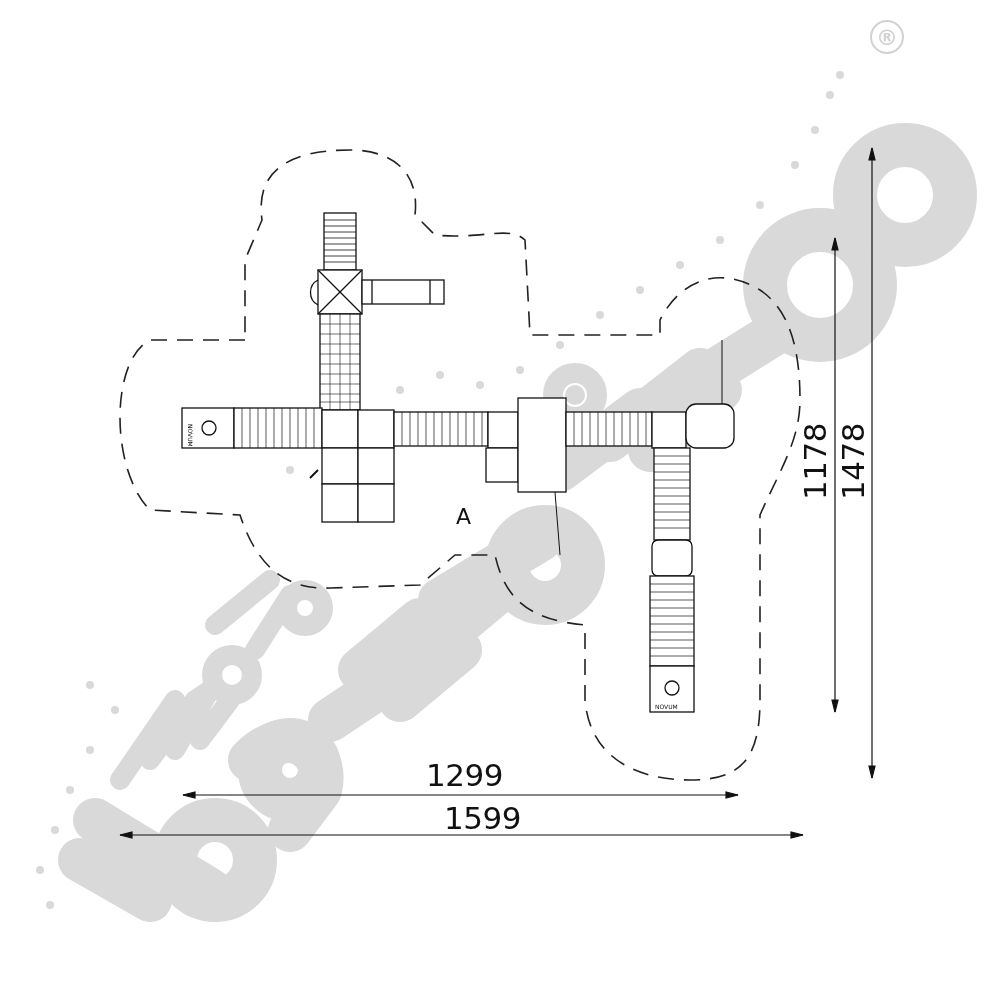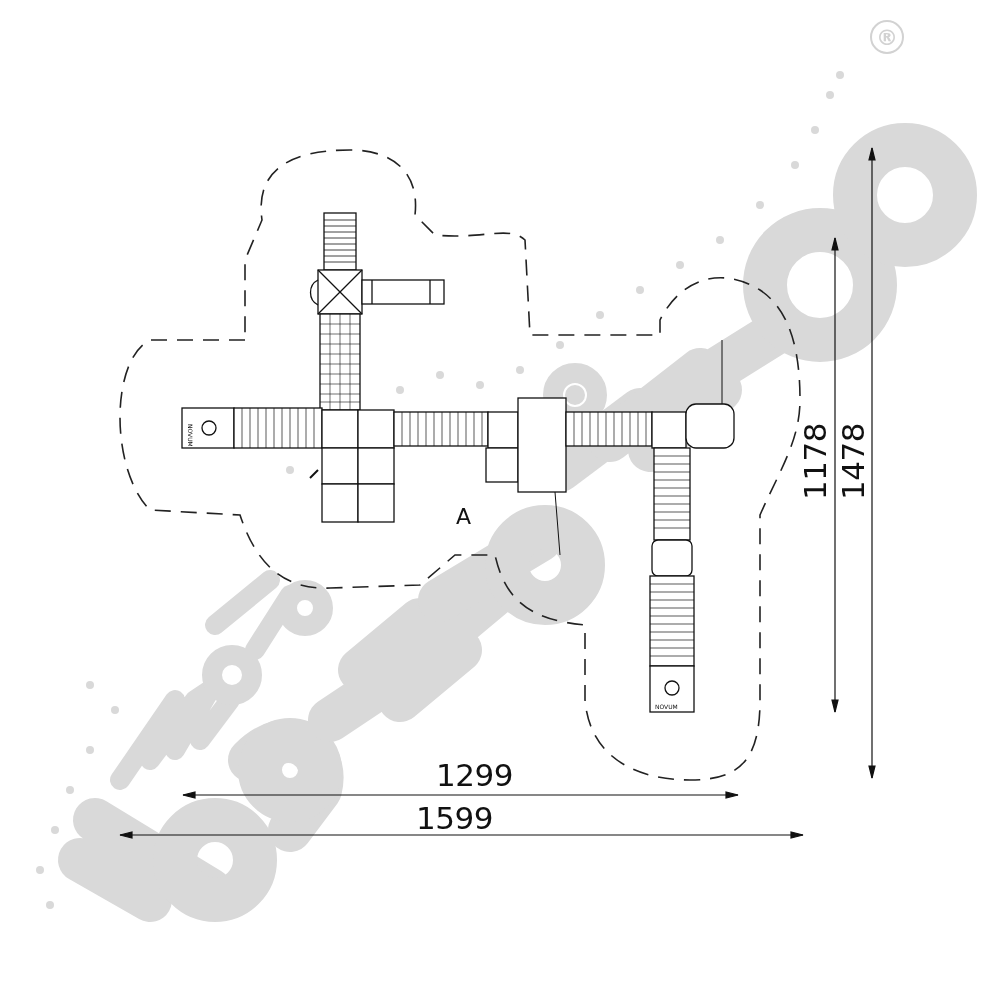--- a/index.html
+++ b/index.html
@@ -245,16 +245,16 @@
     <line x1="872" y1="148" x2="872" y2="778"></line>
     <polygon points="872,148 869,160 875,160"></polygon>
       <polygon points="872,778 869,766 875,766"></polygon>
   </g>
 </svg>
 
 <div class="reg" style="left:870px; top:20px;">®</div>
 
 <div class="zone-label" style="left:456px; top:504px;">A</div>
 
-<div class="dim-label" style="left:436px; top:760px;">1299</div>
-<div class="dim-label" style="left:416px; top:803px;text-align:center;">1599</div>
+<div class="dim-label" style="left:426px; top:760px;">1299</div>
+<div class="dim-label" style="left:444px; top:803px;text-align:center;">1599</div>
 <div class="dim-label vert" style="left:800px; top:500px;">1178</div>
 <div class="dim-label vert" style="left:838px; top:500px;">1478</div>
 
 </body></html>

